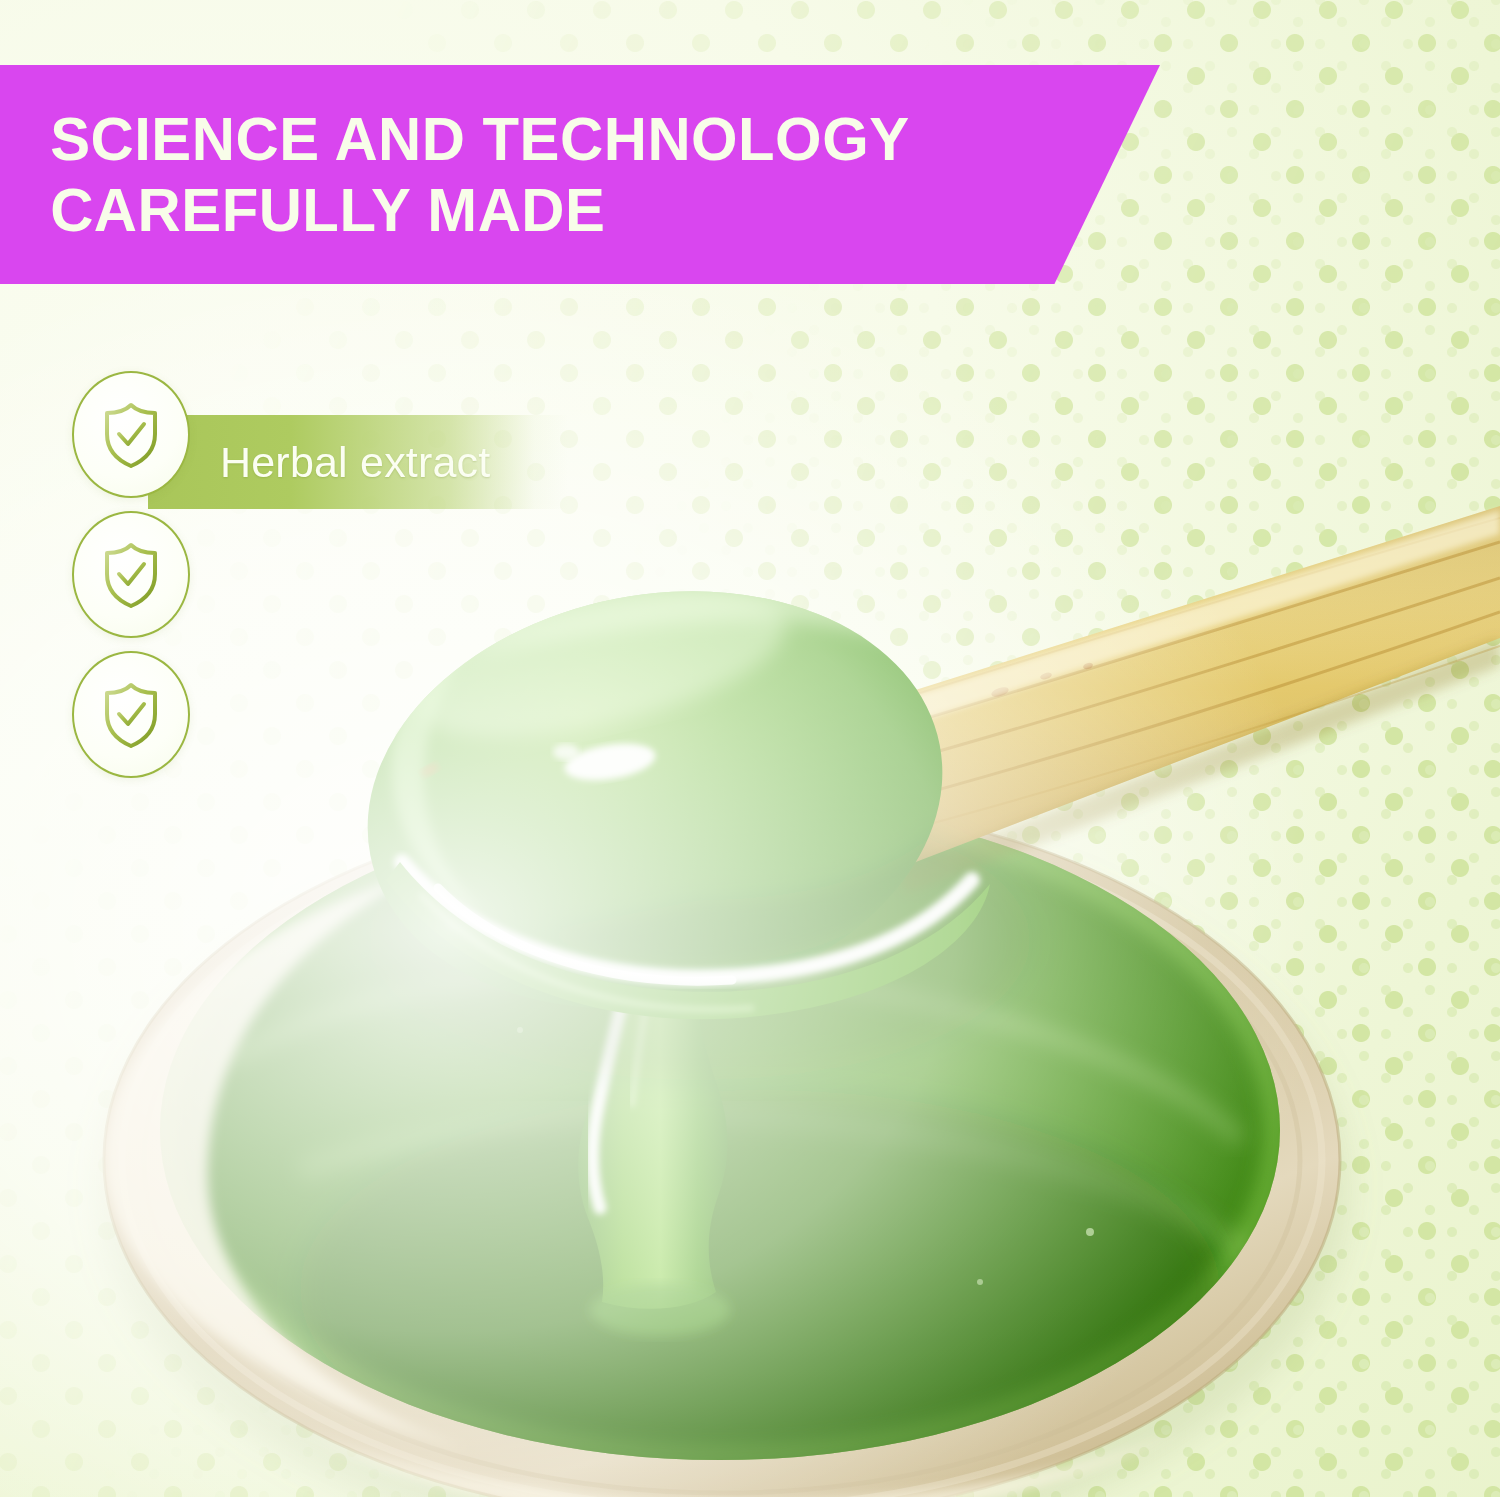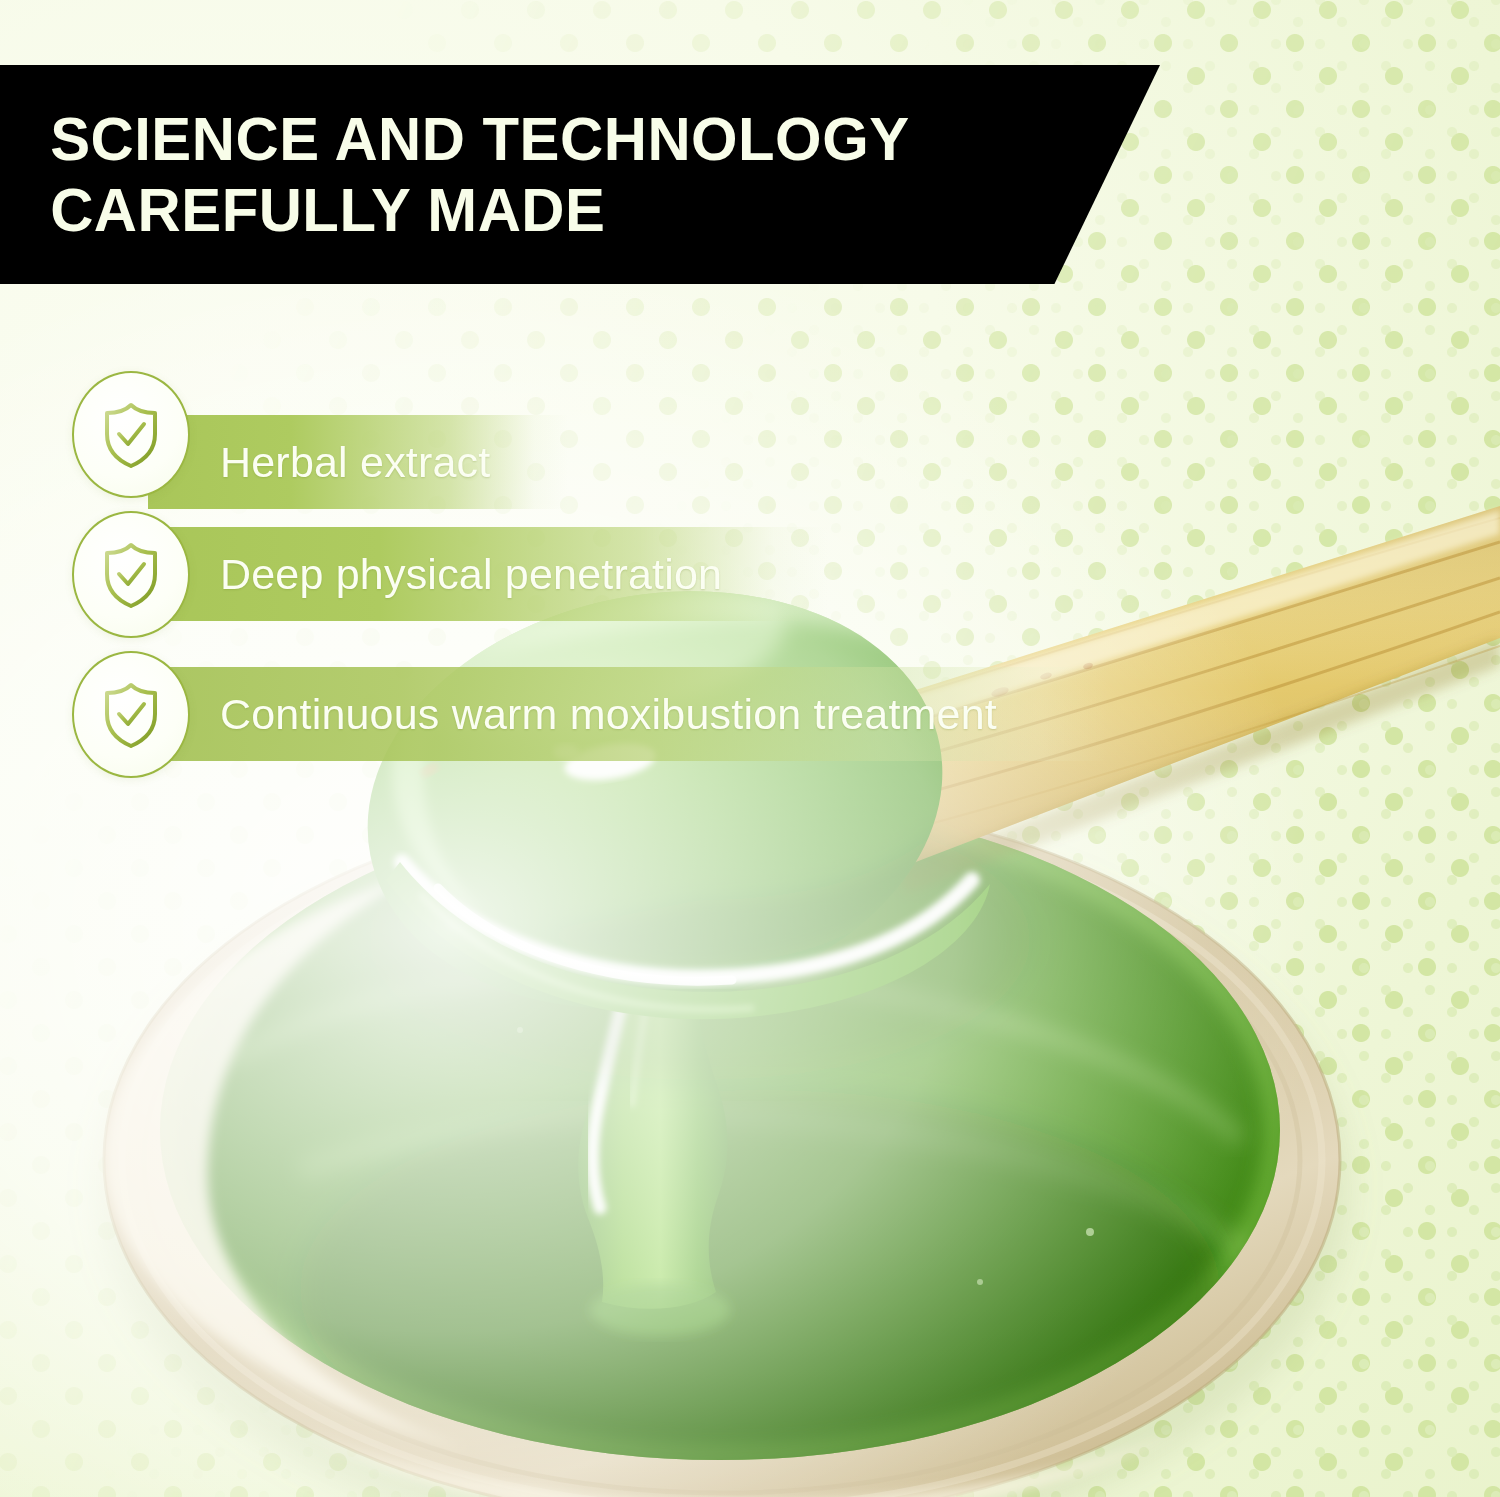--- a/index.html
+++ b/index.html
@@ -71,21 +71,21 @@
   }
   .photo svg { display: block; width: 100%; height: 100%; }
 
   
   .banner {
     position: absolute;
     left: 0;
     top: 65px;
     width: 1160px;
     height: 219px;
-    background: #000000;
+    background: #d946ef;
     clip-path: polygon(0 0, 100% 0, 90.9% 100%, 0 100%);
     display: flex;
     flex-direction: column;
     justify-content: center;
   }
   .banner-line {
     color: #f8fde9;
     font-family: "Liberation Sans Narrow", "Liberation Sans", sans-serif;
     font-weight: bold;
     font-size: 62px;
@@ -357,42 +357,36 @@
               <stop offset="1" stop-color="#7d9a22"></stop>
             </linearGradient>
           </defs>
           <path d="M33 5 C27 11 19 13 9 13 L9 34 C9 50 19 60 33 66 C47 60 57 50 57 34 L57 13 C47 13 39 11 33 5 Z" fill="none" stroke="url(#shGrad1)" stroke-width="4" stroke-linejoin="round"></path>
           <path d="M21 34 L30 44 L46 24" fill="none" stroke="url(#shGrad1)" stroke-width="4" stroke-linecap="round" stroke-linejoin="round"></path>
         </svg>
       </div>
     </div>
 
     <div class="feature f2">
-      <div class="feature-bar">
-        <span class="feature-label">Deep physical penetration</span>
-      </div>
       <div class="feature-badge">
         <svg viewBox="0 0 66 70" xmlns="http://www.w3.org/2000/svg">
           <defs>
             <linearGradient id="shGrad2" x1="0" y1="0" x2="1" y2="1">
               <stop offset="0" stop-color="#cfdc96"></stop>
               <stop offset="0.45" stop-color="#a8bf4e"></stop>
               <stop offset="1" stop-color="#7d9a22"></stop>
             </linearGradient>
           </defs>
           <path d="M33 5 C27 11 19 13 9 13 L9 34 C9 50 19 60 33 66 C47 60 57 50 57 34 L57 13 C47 13 39 11 33 5 Z" fill="none" stroke="url(#shGrad2)" stroke-width="4" stroke-linejoin="round"></path>
           <path d="M21 34 L30 44 L46 24" fill="none" stroke="url(#shGrad2)" stroke-width="4" stroke-linecap="round" stroke-linejoin="round"></path>
         </svg>
       </div>
     </div>
 
     <div class="feature f3">
-      <div class="feature-bar">
-        <span class="feature-label">Continuous warm moxibustion treatment</span>
-      </div>
       <div class="feature-badge">
         <svg viewBox="0 0 66 70" xmlns="http://www.w3.org/2000/svg">
           <defs>
             <linearGradient id="shGrad3" x1="0" y1="0" x2="1" y2="1">
               <stop offset="0" stop-color="#cfdc96"></stop>
               <stop offset="0.45" stop-color="#a8bf4e"></stop>
               <stop offset="1" stop-color="#7d9a22"></stop>
             </linearGradient>
           </defs>
           <path d="M33 5 C27 11 19 13 9 13 L9 34 C9 50 19 60 33 66 C47 60 57 50 57 34 L57 13 C47 13 39 11 33 5 Z" fill="none" stroke="url(#shGrad3)" stroke-width="4" stroke-linejoin="round"></path>

